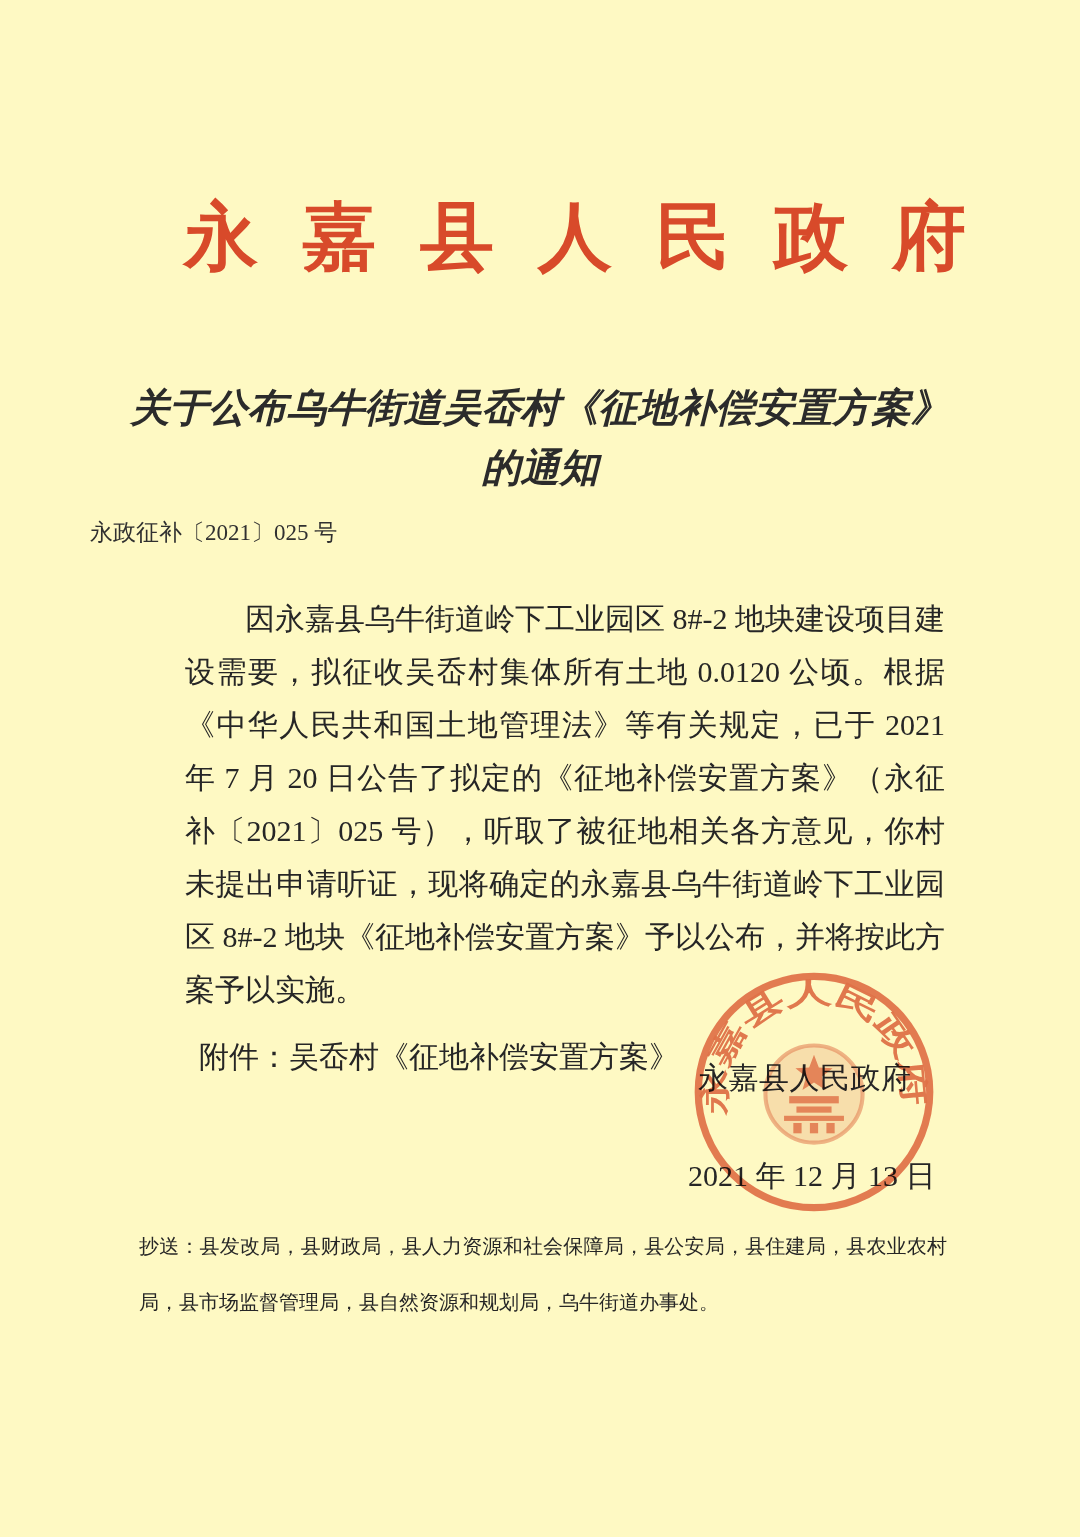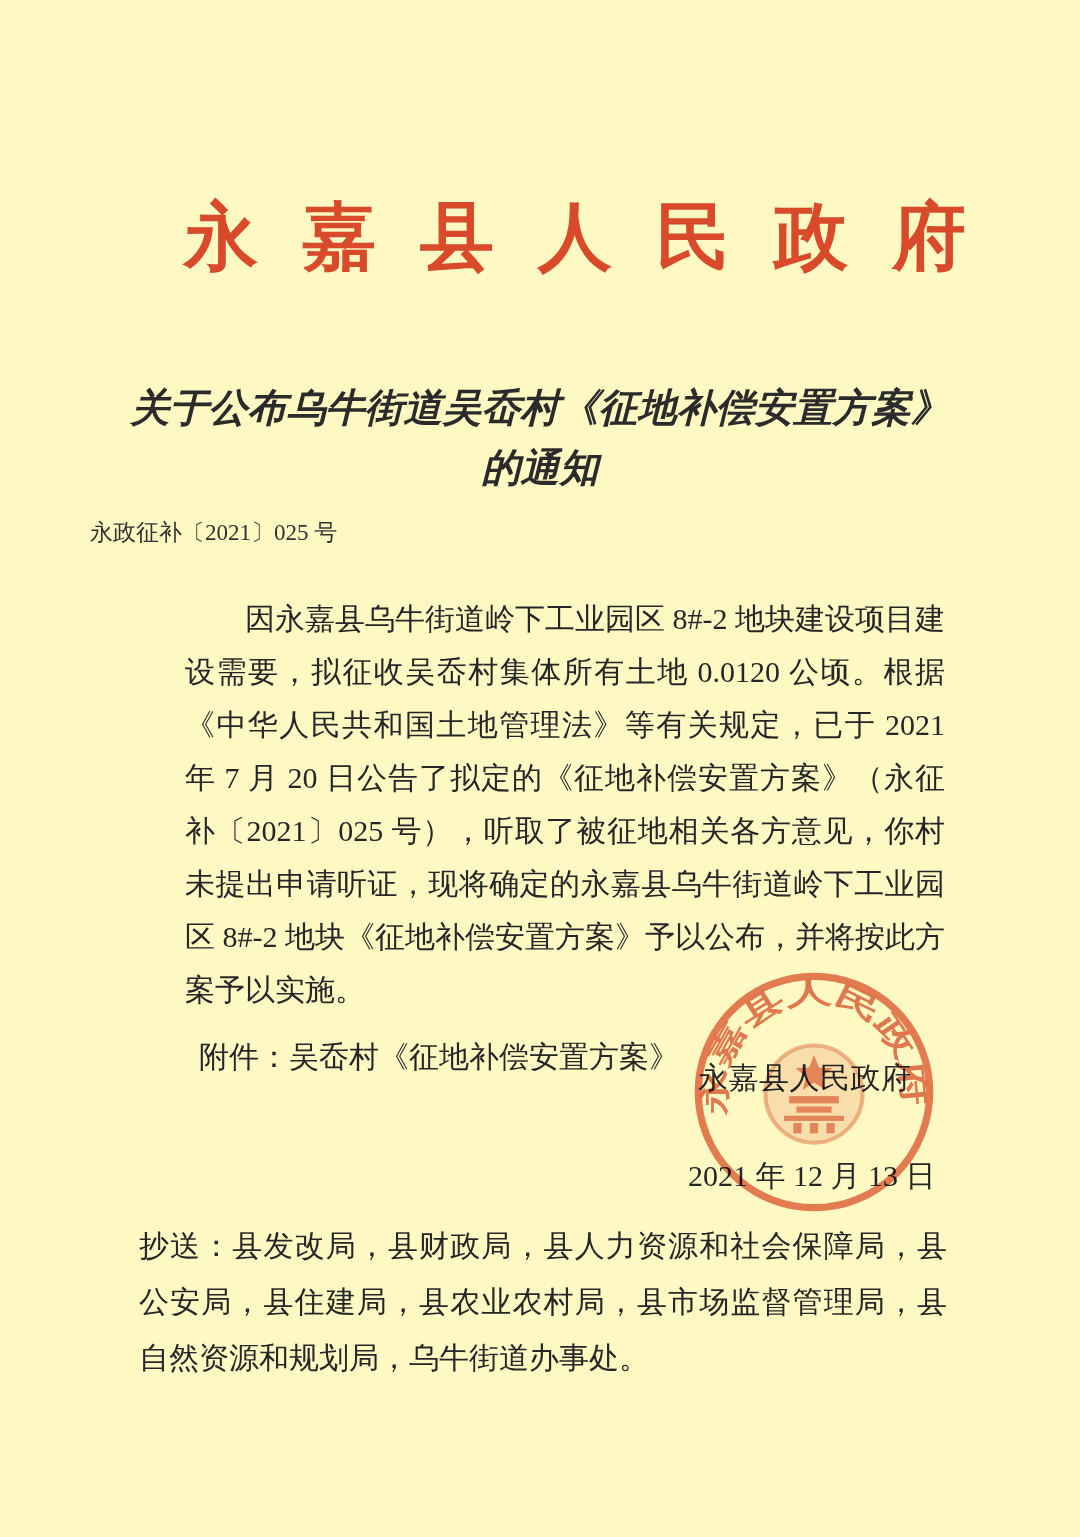--- a/index.html
+++ b/index.html
@@ -92,21 +92,21 @@
     font-size: 30px;
     color: #262626;
     white-space: nowrap;
   }
   
   .cc-block {
     position: absolute;
     top: 1218px;
     left: 139px;
     width: 808px;
-    font-size: 30px;
+    font-size: 20px;
     line-height: 56px;
     text-align: justify;
     color: #262626;
   }
   
   .seal {
     position: absolute;
     top: 968px;
     left: 690px;
     width: 248px;

